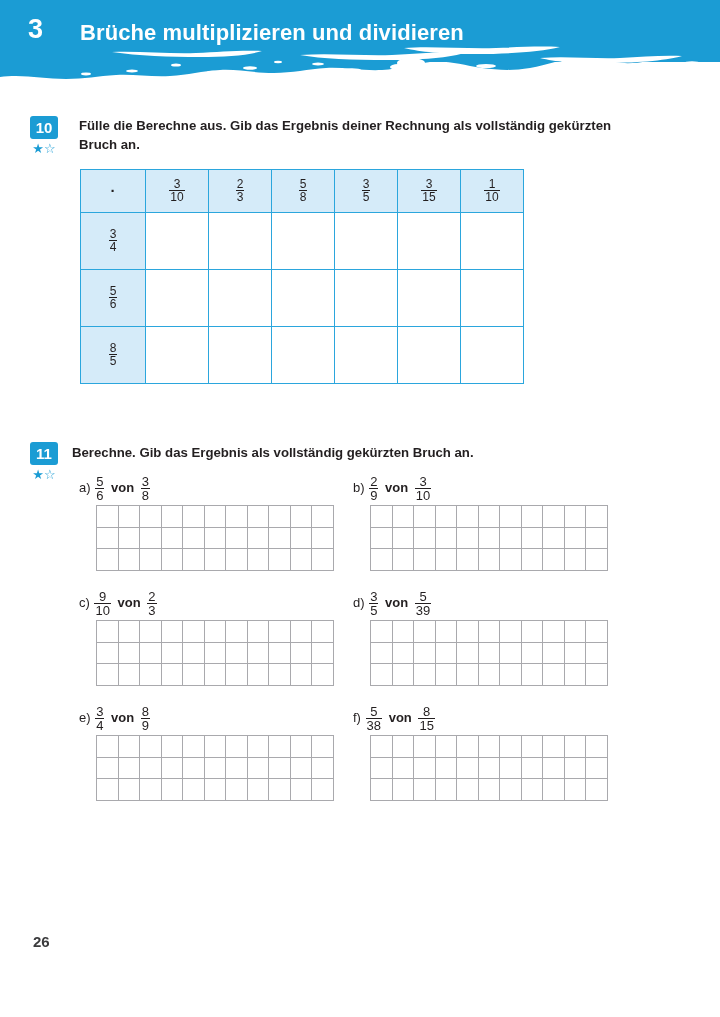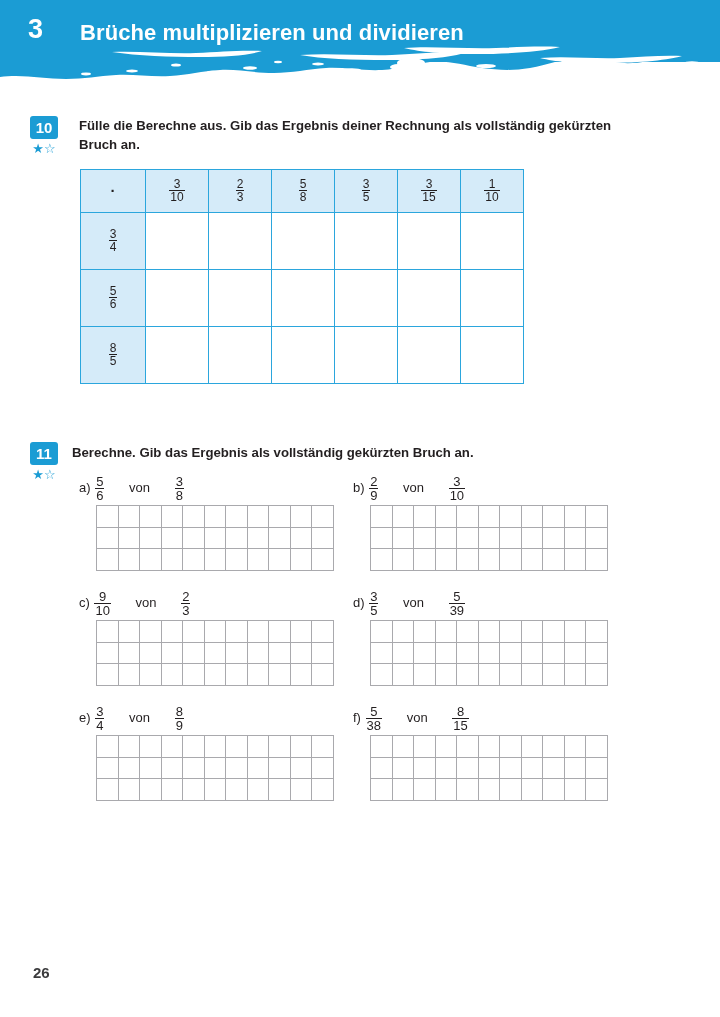--- a/index.html
+++ b/index.html
@@ -129,39 +129,39 @@
   .dot-cell { font-size: 15px; font-weight: bold; line-height: 1; }
 
   
   .item-label {
     position: absolute;
     font-size: 13px;
     color: #231f20;
     white-space: nowrap;
     line-height: 1.1;
   }
-  .item-label .von { margin: 0 20px; }
+  .item-label .von { margin: 0 2px; font-weight: bold; }
 
   
   .answer-grid {
     position: absolute;
     border-collapse: collapse;
     table-layout: fixed;
   }
   .answer-grid td {
     border: 1px solid #a9a9ad;
     width: 21.5px;
     height: 21.5px;
     padding: 0;
   }
 
   
   .page-number {
     position: absolute;
-    left: 33px; top: 965px;
+    left: 33px; top: 934px;
     font-size: 15px;
     font-weight: bold;
     color: #3b3b3d;
     line-height: 1;
   }
 </style>
 </head>
 <body>
 
 <div class="header">

